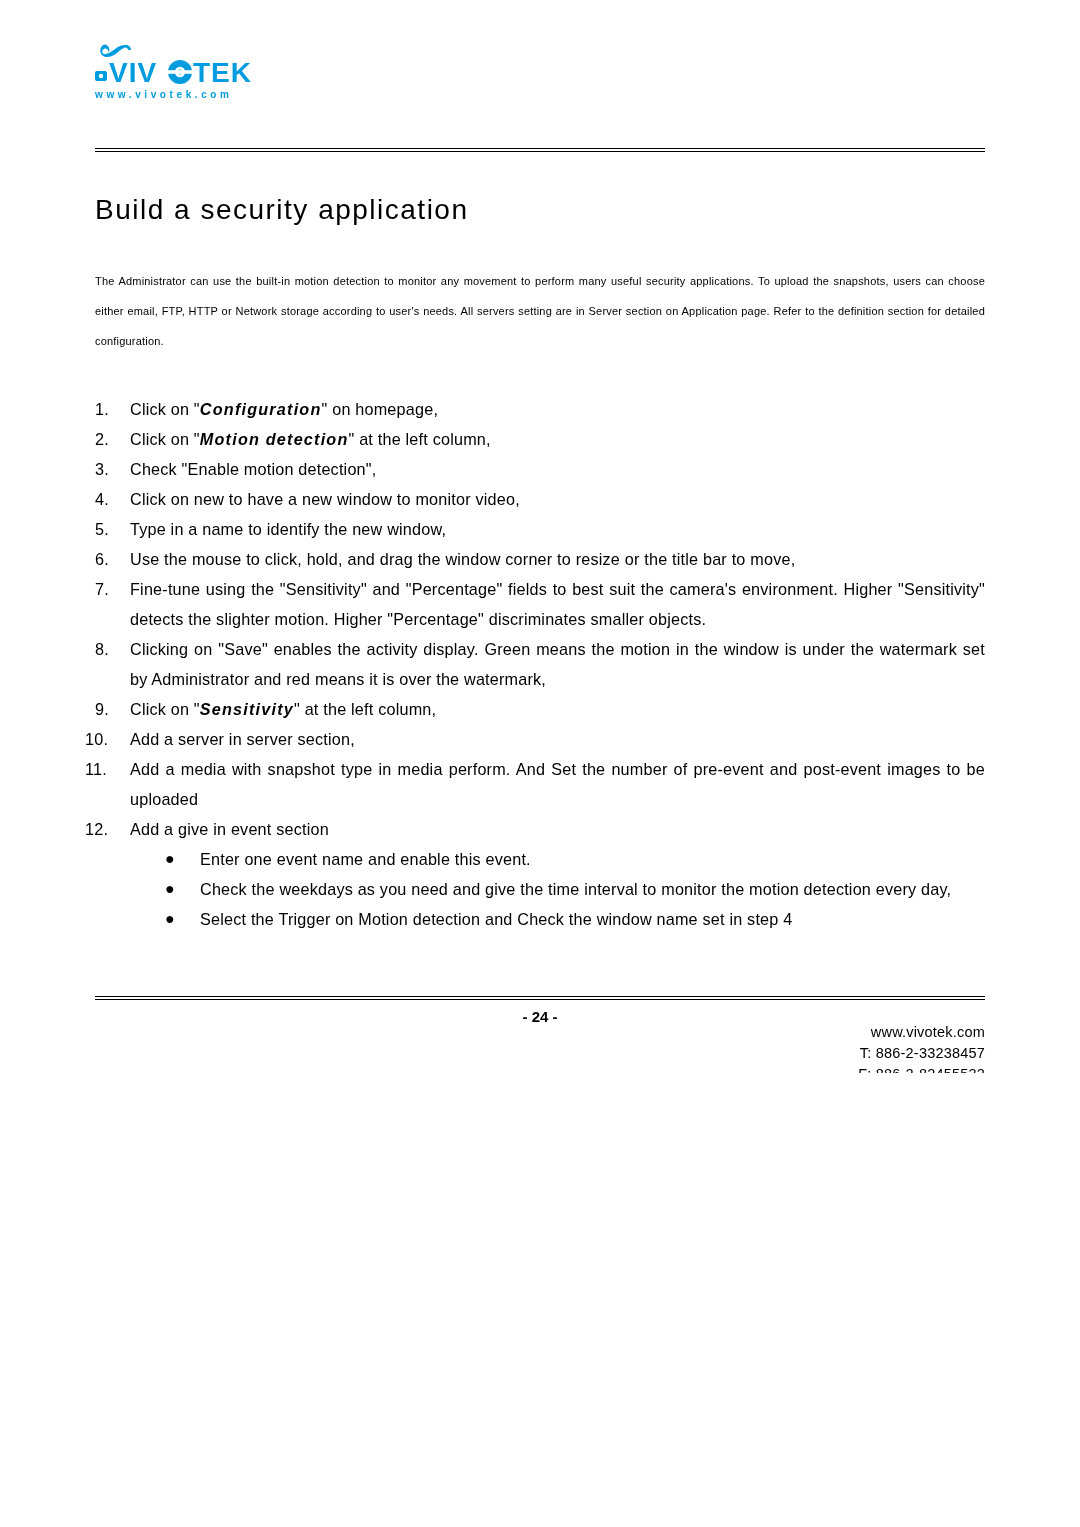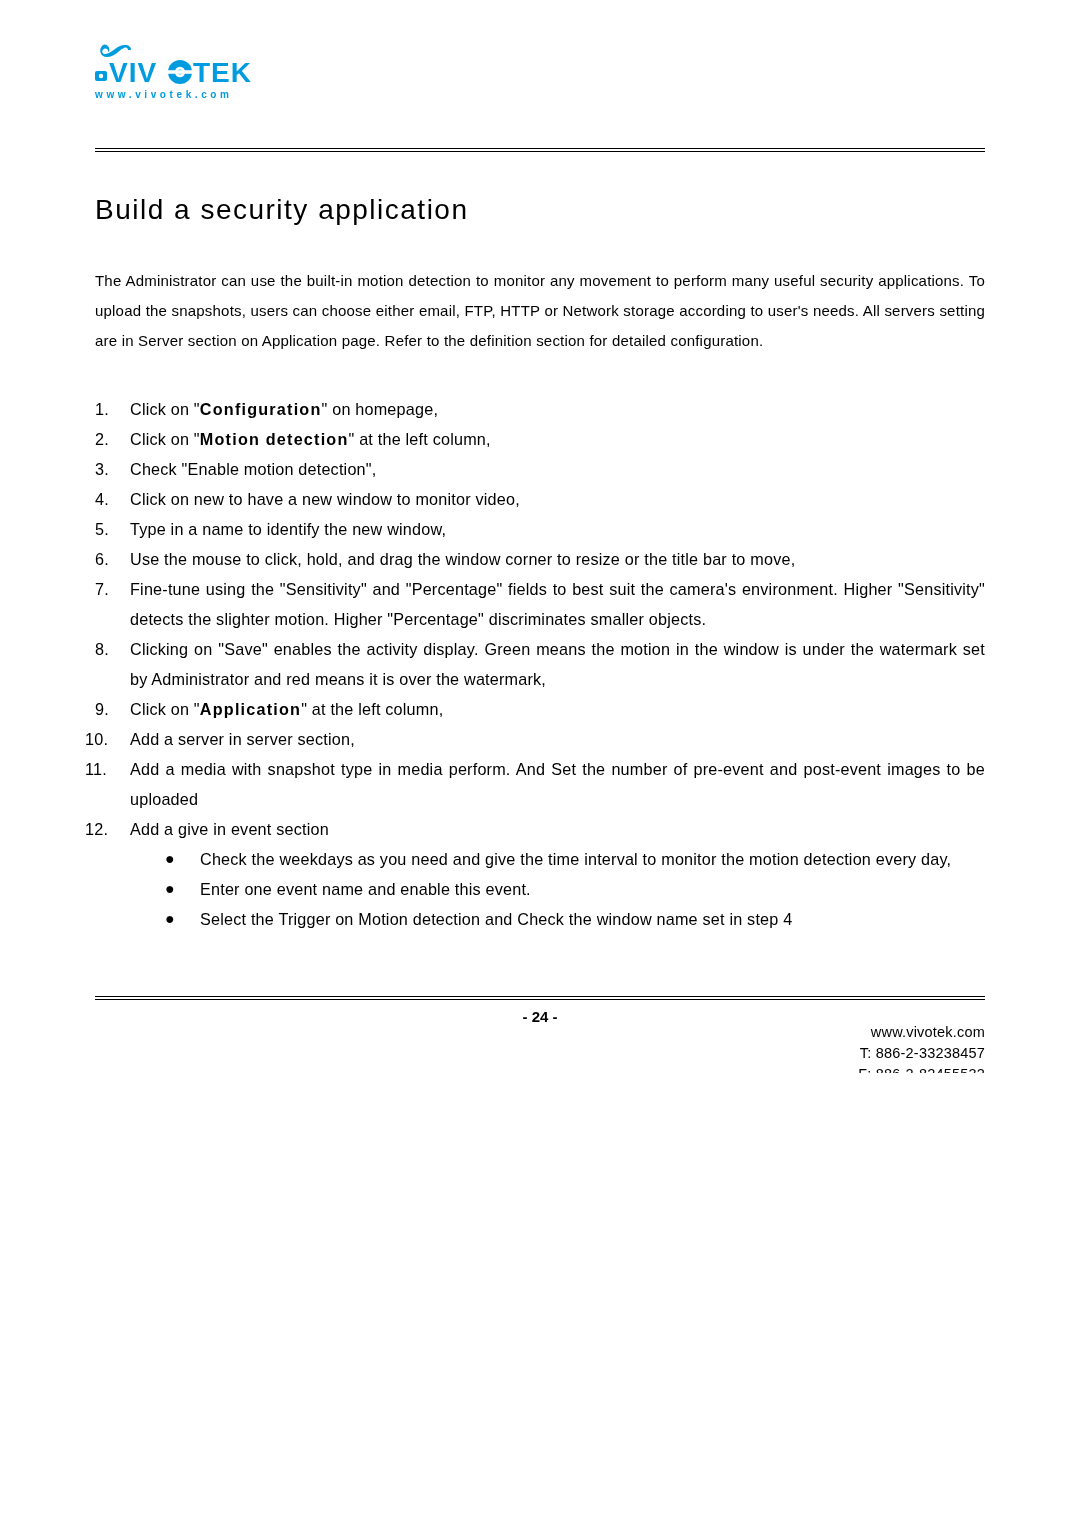--- a/index.html
+++ b/index.html
@@ -34,21 +34,21 @@
     margin: 0;
   }
   h1.title {
     font-family: Verdana, Arial, Helvetica, sans-serif;
     font-size: 28px;
     font-weight: 400;
     letter-spacing: 1.5px;
     margin: 0 0 40px 0;
   }
   .intro {
-    font-size: 15px;
+    font-size: 11px;
     line-height: 30px;
     text-align: justify;
     letter-spacing: 0.2px;
     margin: 0 0 38px 0;
   }
   ol.steps {
     list-style: none;
     padding: 0;
     margin: 0;
     counter-reset: step;
@@ -87,20 +87,21 @@
   ul.sub > li::before {
     content: "●";
     position: absolute;
     left: 0;
     top: 0;
     font-size: 16px;
   }
   .bold-term {
     font-weight: 700;
     letter-spacing: 1.2px;
+    font-style: italic;
   }
   .footer {
     position: absolute;
     left: 95px;
     right: 95px;
     bottom: 48px;
   }
   .page-number {
     text-align: center;
     font-weight: 700;
@@ -150,28 +151,28 @@
 
   <ol class="steps">
     <li><span>Click on "</span><span class="bold-term">Configuration</span><span>" on homepage,</span></li>
     <li><span>Click on "</span><span class="bold-term">Motion detection</span><span>" at the left column,</span></li>
     <li>Check "Enable motion detection",</li>
     <li>Click on new to have a new window to monitor video,</li>
     <li>Type in a name to identify the new window,</li>
     <li>Use the mouse to click, hold, and drag the window corner to resize or the title bar to move,</li>
     <li>Fine-tune using the "Sensitivity" and "Percentage" fields to best suit the camera's environment. Higher "Sensitivity" detects the slighter motion. Higher "Percentage" discriminates smaller objects.</li>
     <li>Clicking on "Save" enables the activity display. Green means the motion in the window is under the watermark set by Administrator and red means it is over the watermark,</li>
-    <li><span>Click on "</span><span class="bold-term">Application</span><span>" at the left column,</span></li>
+    <li><span>Click on "</span><span class="bold-term">Sensitivity</span><span>" at the left column,</span></li>
     <li class="digits2">Add a server in server section,</li>
     <li class="digits2">Add a media with snapshot type in media perform. And Set the number of pre-event and post-event images to be uploaded</li>
     <li class="digits2">
       <span>Add a give in event section</span>
       <ul class="sub">
+        <li>Enter one event name and enable this event.</li>
         <li>Check the weekdays as you need and give the time interval to monitor the motion detection every day,</li>
-        <li>Enter one event name and enable this event.</li>
         <li>Select the Trigger on Motion detection and Check the window name set in step 4</li>
       </ul>
     </li>
   </ol>
 
   <div class="footer">
     <hr class="hr-bot">
     <div class="page-number">- 24 -</div>
     <div class="footer-info">
       <div>www.vivotek.com</div>

